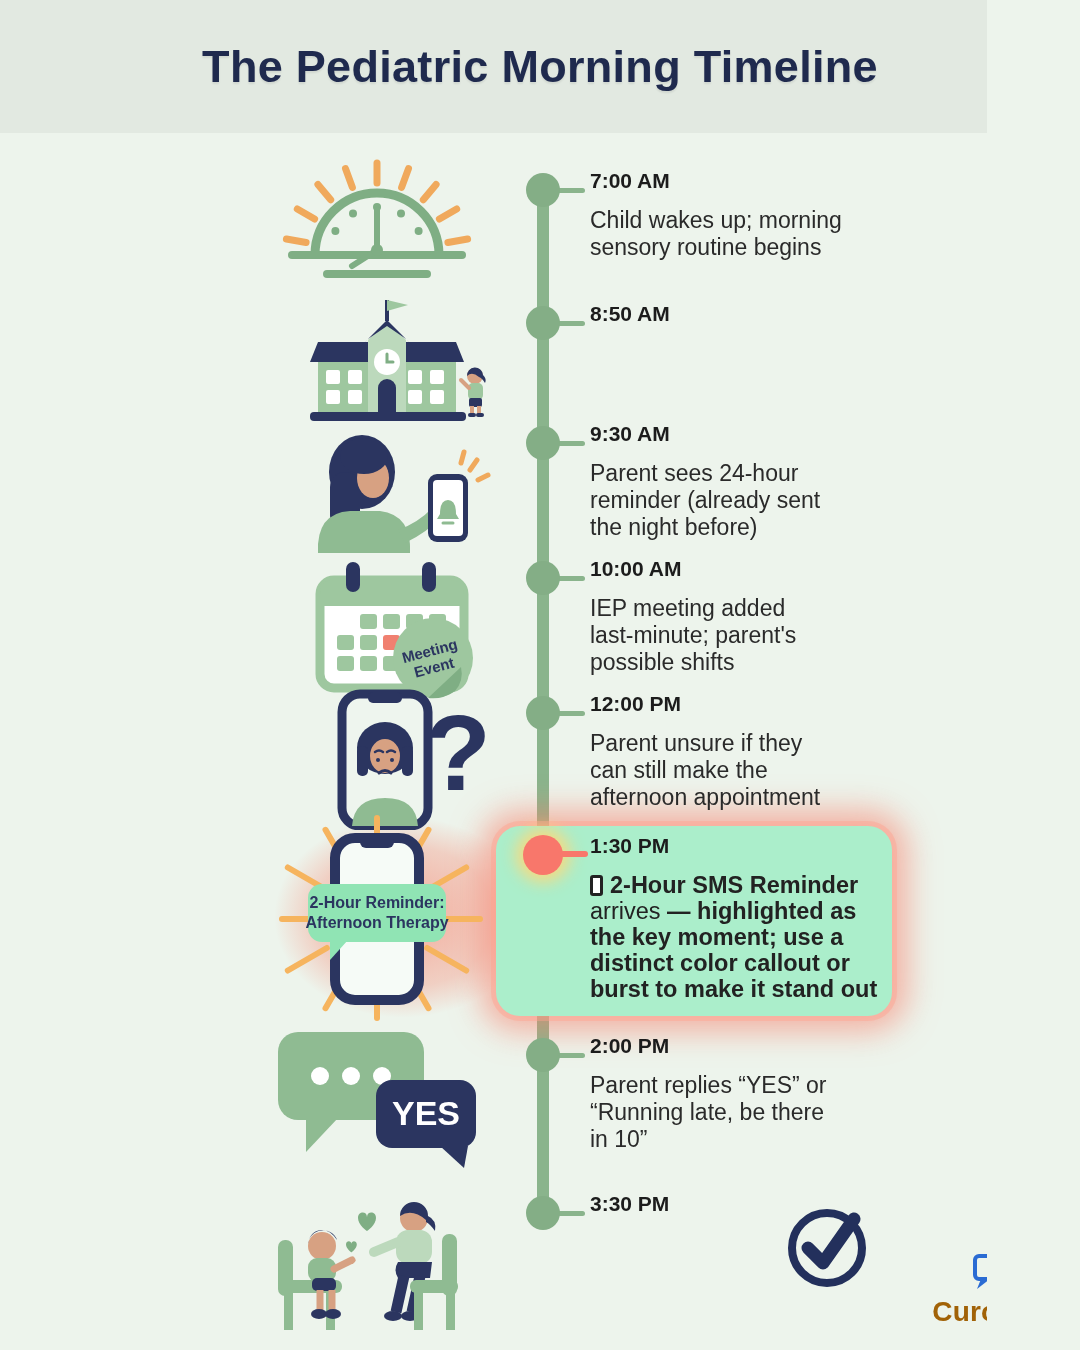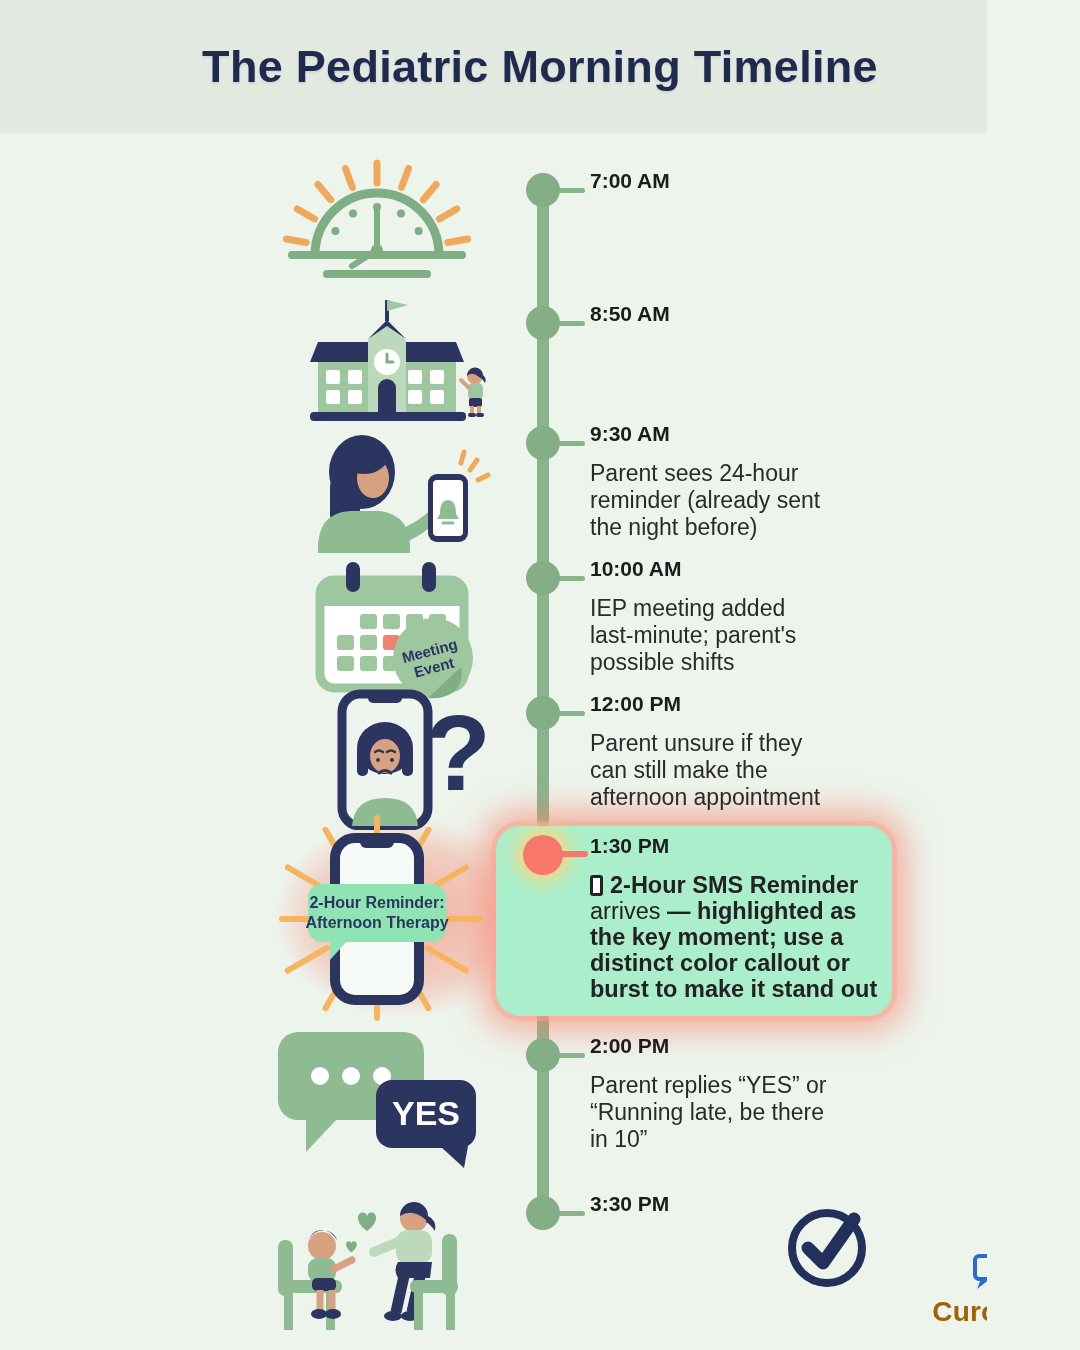--- a/index.html
+++ b/index.html
@@ -36,20 +36,21 @@
   <div class="header">
     <div class="title">The Pediatric Morning Timeline</div>
   </div>
 
   <div class="tl-line"></div>
   <div class="burst-glow"></div>
 
   <div class="dot" style="left:526px;top:173px"></div>
   <div class="tick" style="left:557px;top:188px"></div>
   <div class="time" style="left:590px;top:169px">7:00 AM</div>
+  <div class="desc" style="left:590px;top:207px;width:265px">Child wakes up; morning sensory routine begins</div>
   <svg class="icon" style="left:272px;top:158px" width="212" height="132" viewBox="0 0 212 132">
     <g stroke="#f0a95c" stroke-width="7" stroke-linecap="round">
       <line x1="34.1" y1="84.5" x2="14.4" y2="81"></line>
         <line x1="42.6" y1="61" x2="25.3" y2="51"></line>
       <line x1="58.7" y1="41.8" x2="45.9" y2="26.5"></line>
         <line x1="80.4" y1="29.4" x2="73.5" y2="10.6"></line>
       <line x1="105" y1="25" x2="105" y2="5"></line>
         <line x1="129.6" y1="29.4" x2="136.5" y2="10.6"></line>
       <line x1="151.3" y1="41.8" x2="164.1" y2="26.5"></line>
         <line x1="167.4" y1="61" x2="184.7" y2="51"></line>

